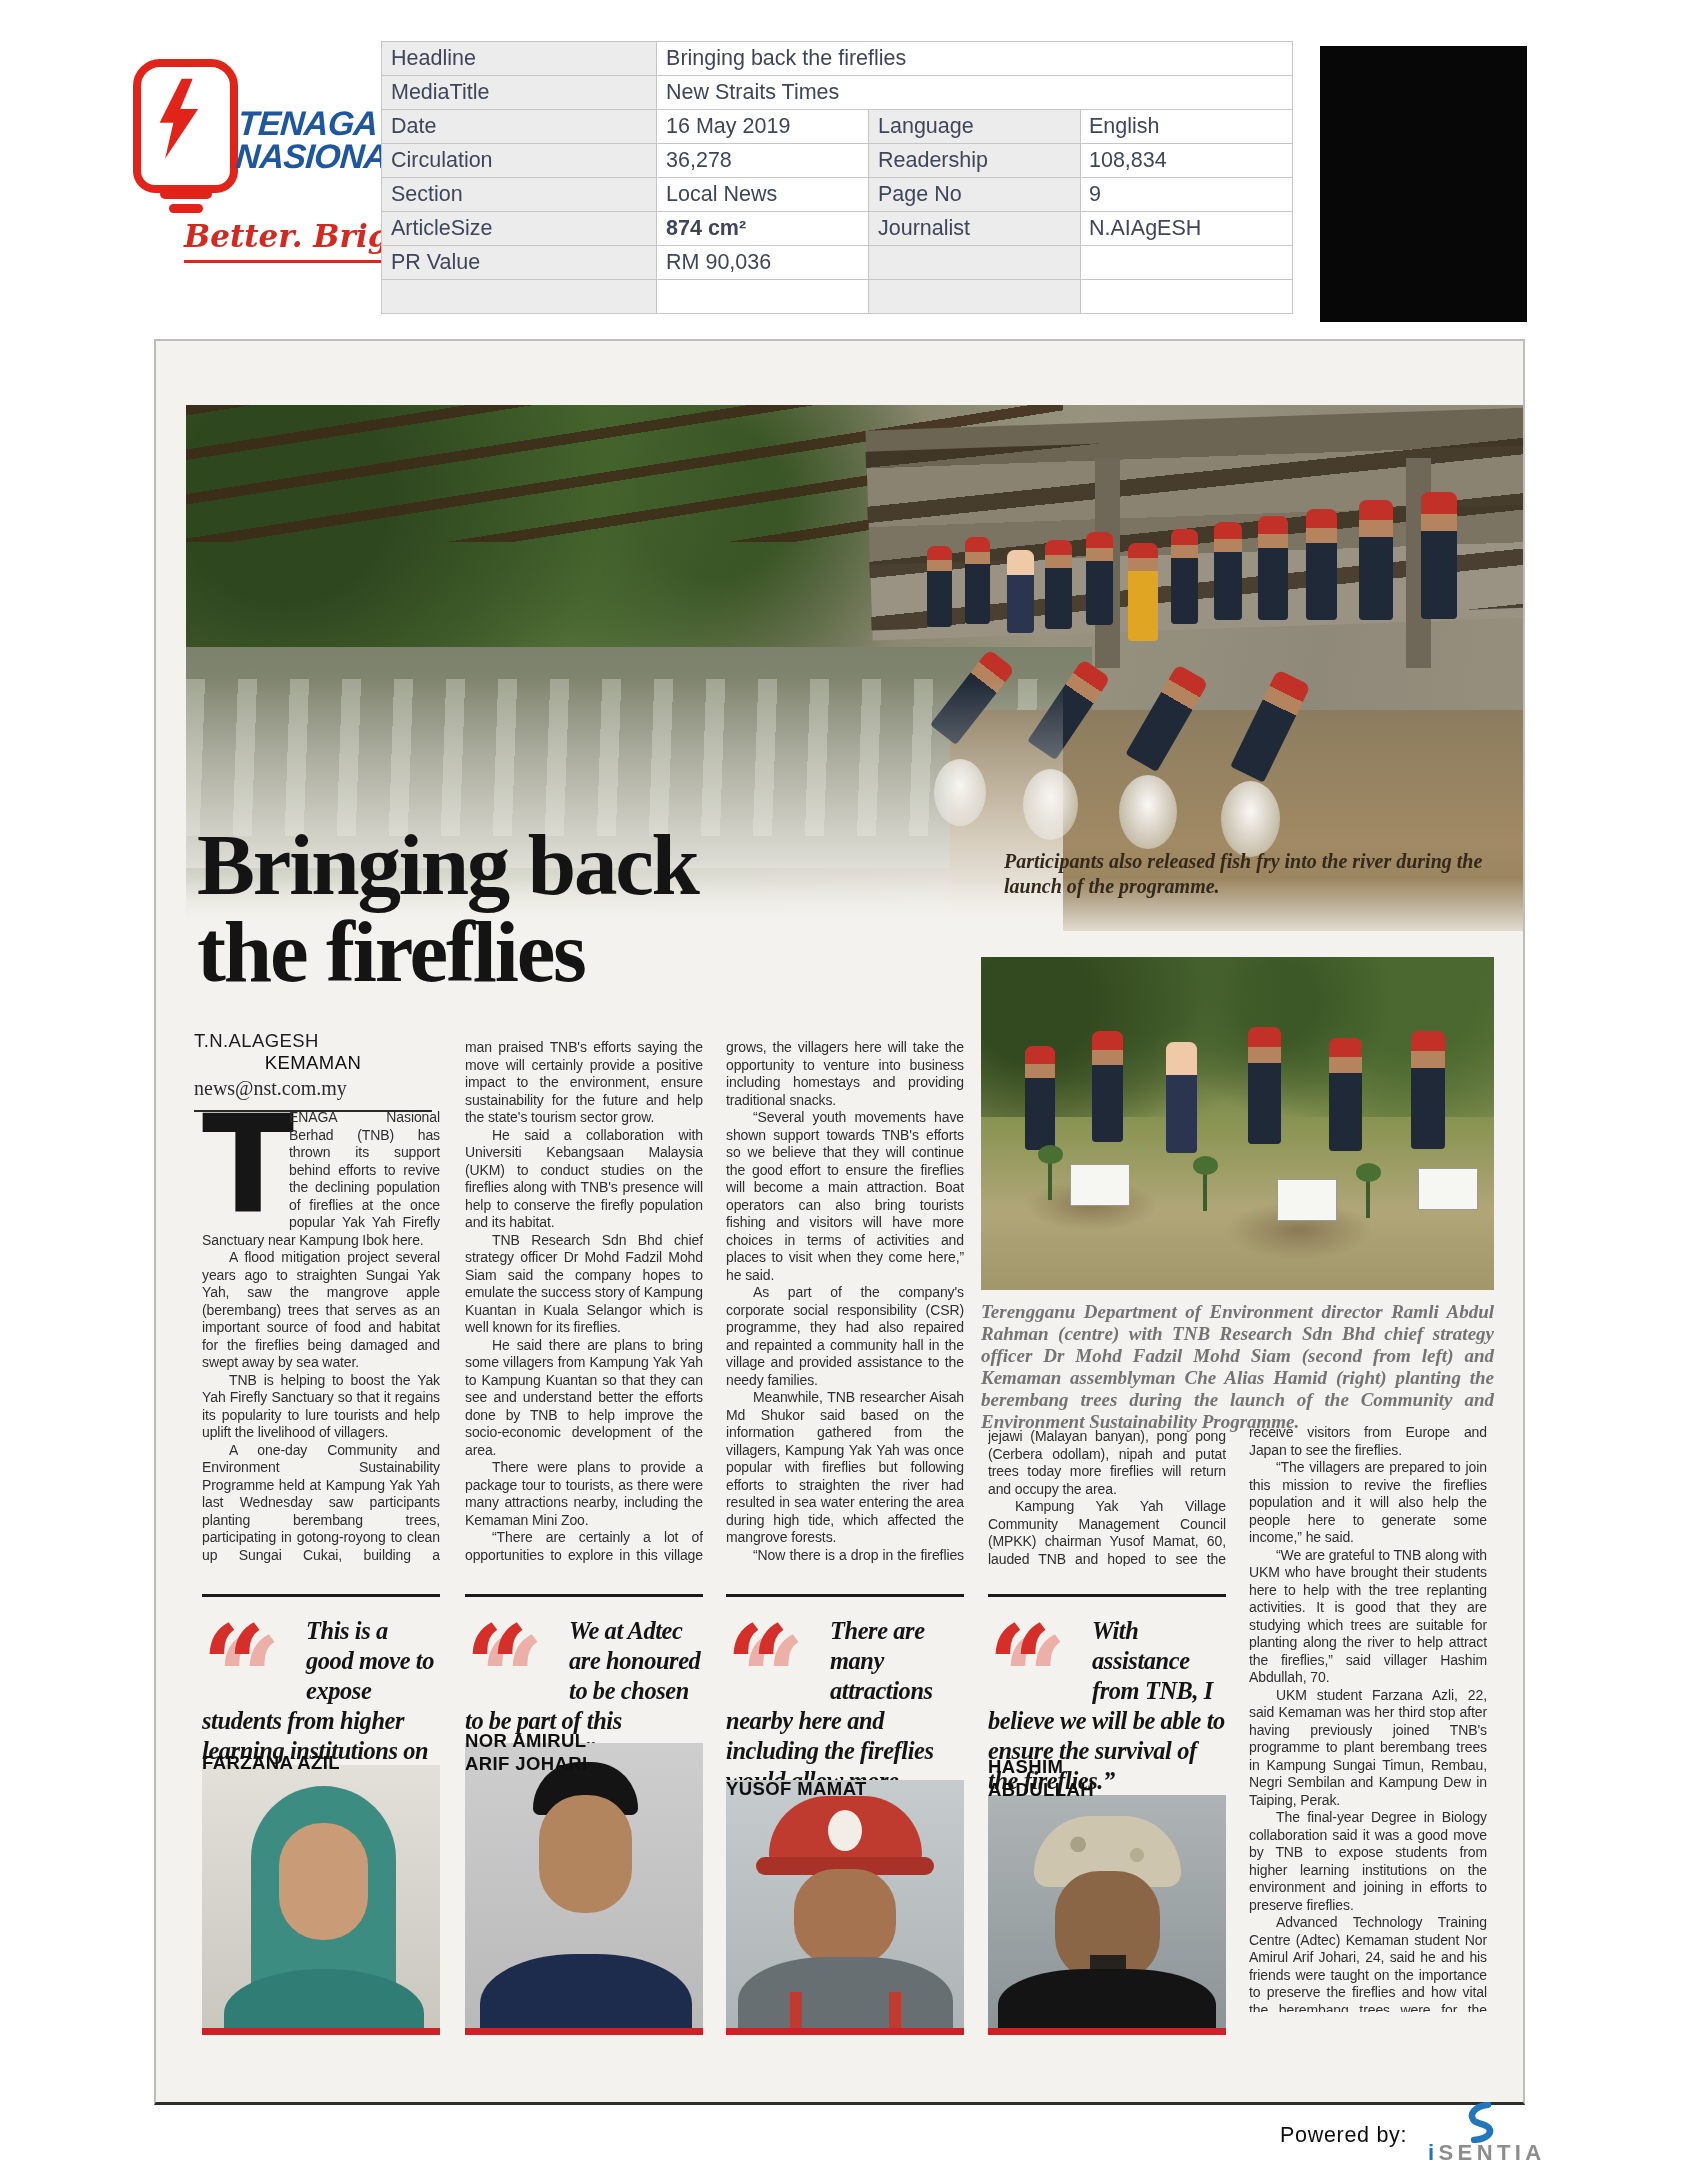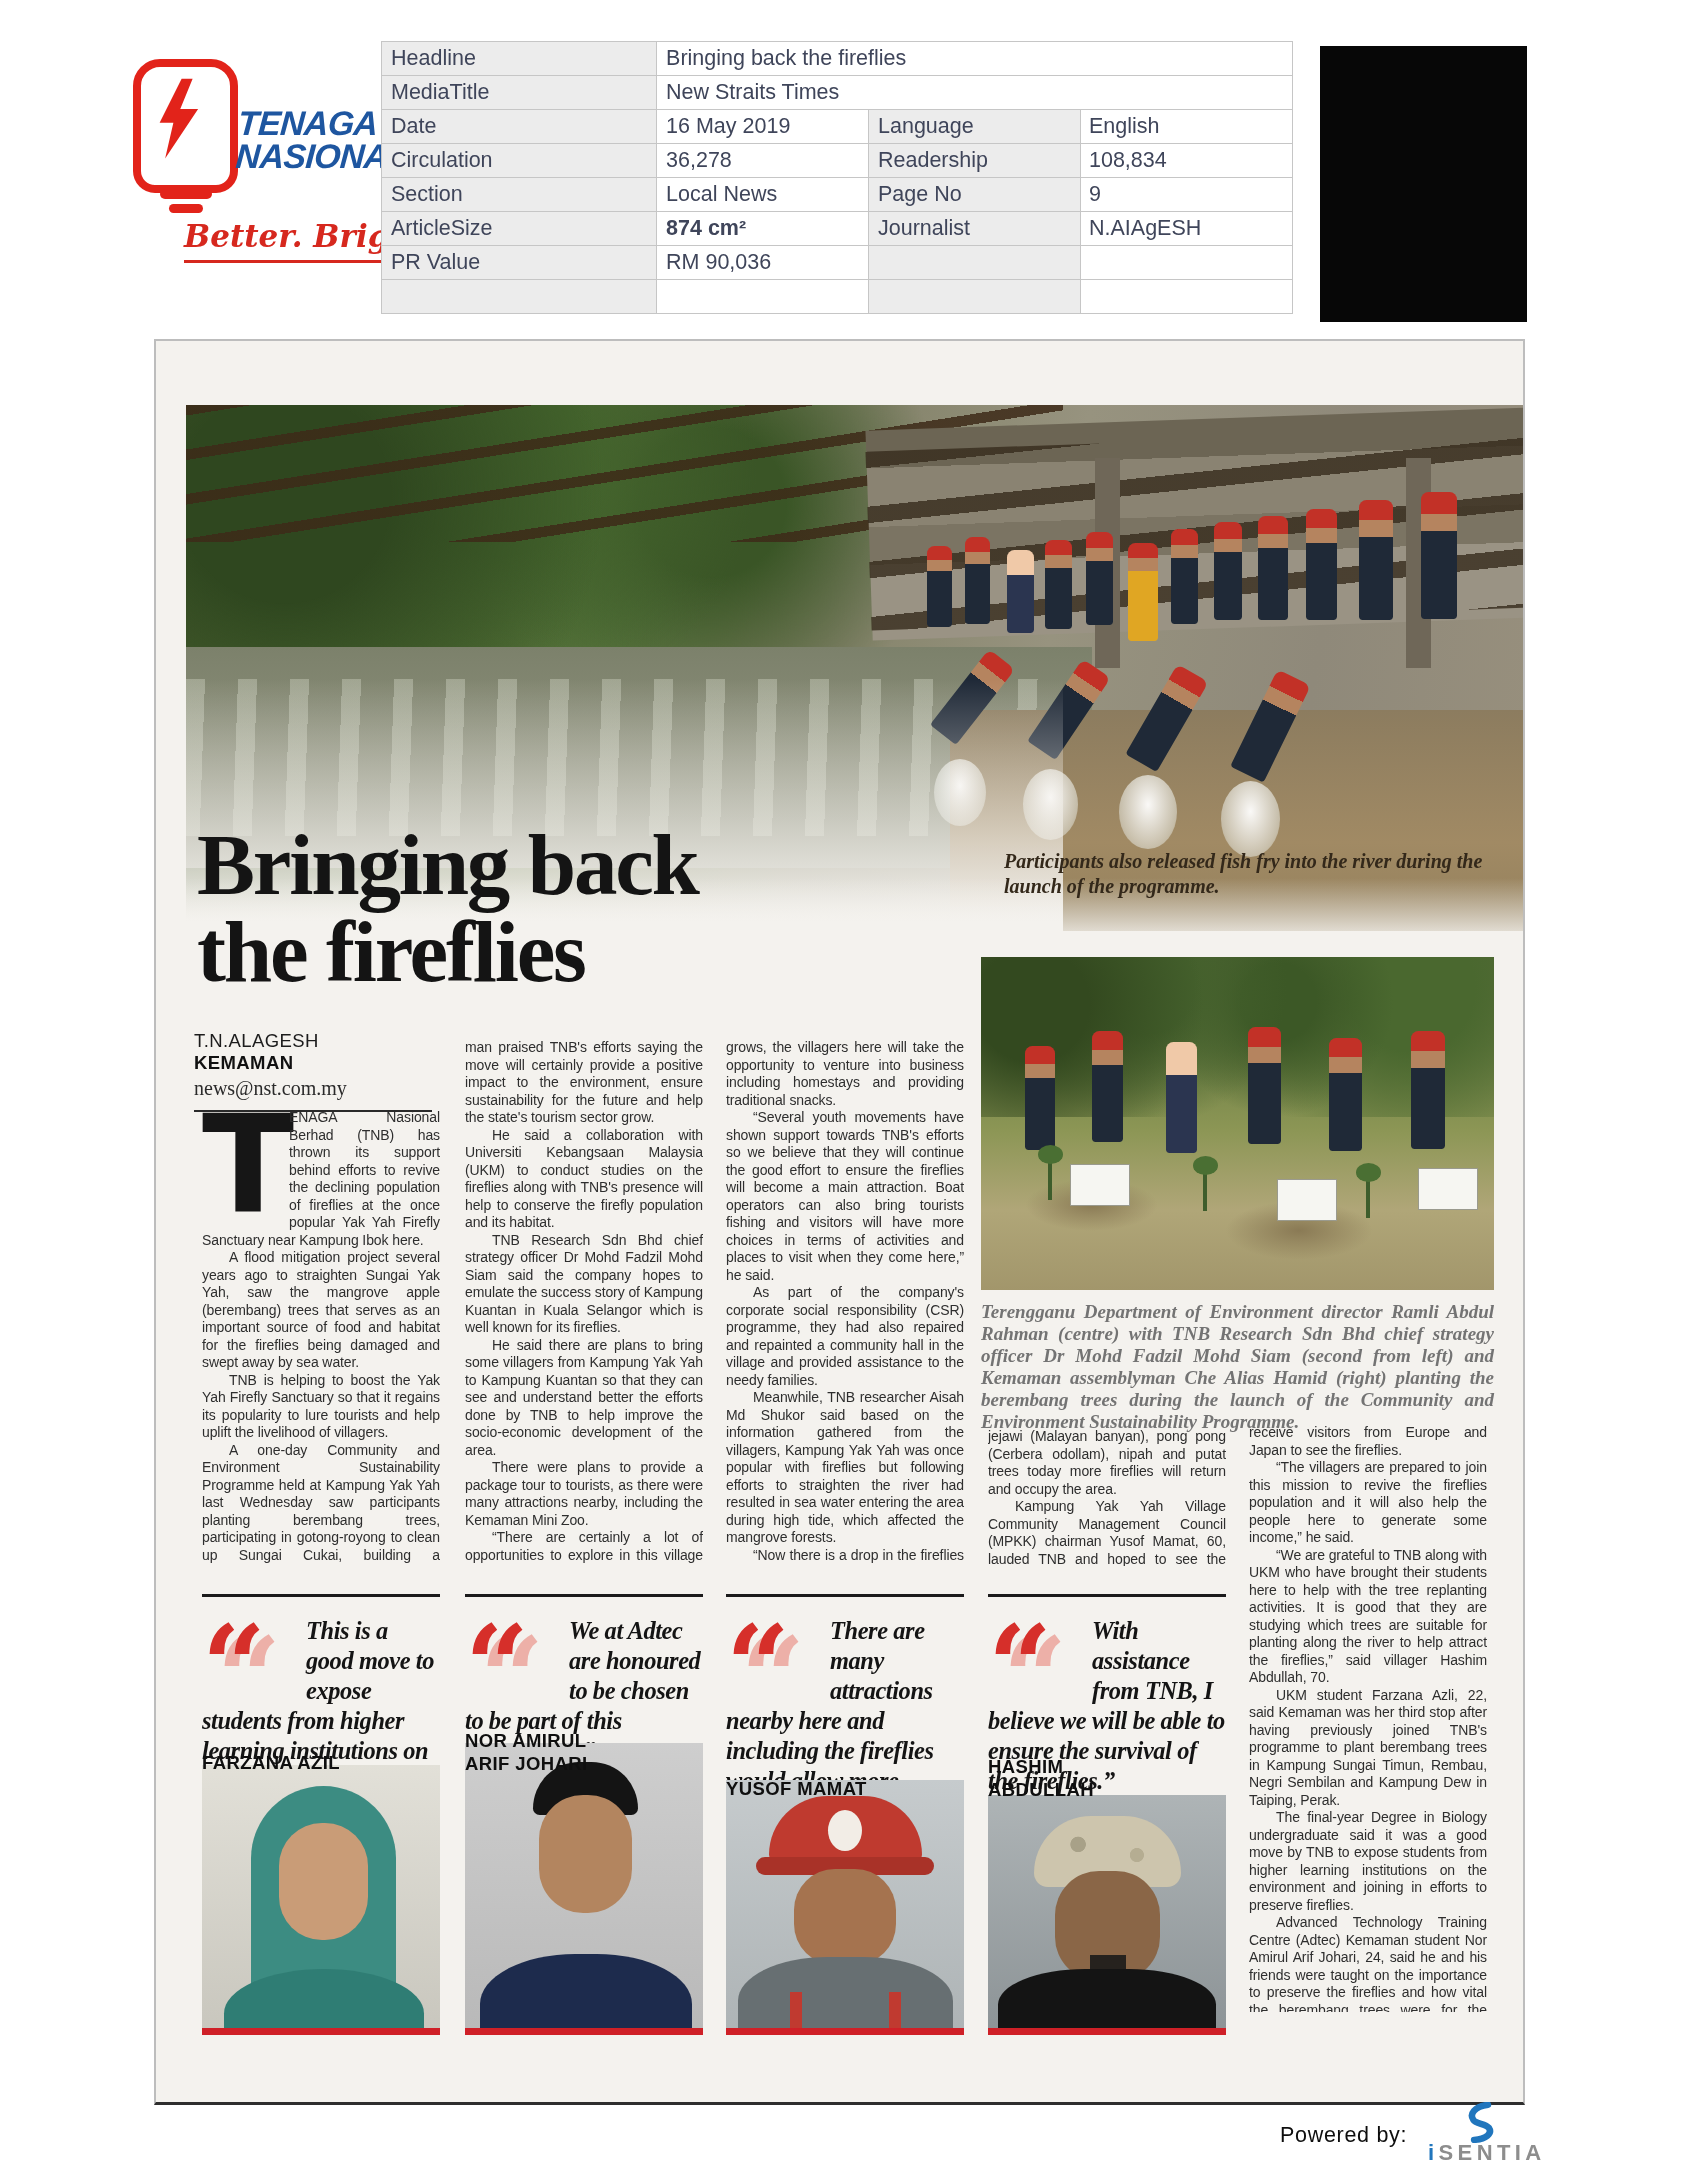--- a/index.html
+++ b/index.html
@@ -50,21 +50,21 @@
   .bag{position:absolute;background:radial-gradient(ellipse at 50% 40%,rgba(255,255,255,.95),rgba(230,232,225,.55) 70%,rgba(230,232,225,0));border-radius:50%;}
   .ph-fadeL{left:0;bottom:0;width:62%;height:48%;background:linear-gradient(180deg,rgba(244,242,238,0) 0%,rgba(244,242,238,.55) 55%,#f4f2ee 96%);}
   .ph-fadeB{left:0;bottom:0;width:100%;height:10%;background:linear-gradient(180deg,rgba(244,242,238,0),rgba(244,242,238,.8));}
   .photo-caption1{left:818px;top:444px;width:481px;font-family:"Liberation Serif",serif;font-style:italic;font-weight:bold;font-size:20px;line-height:25px;color:#33281a;}
 
   .headline{left:41px;top:480px;width:741px;font-family:"Liberation Serif",serif;font-weight:bold;font-size:87px;line-height:1.0;letter-spacing:-2.2px;color:#141414;}
 
   
   .byline{left:38px;top:689px;width:238px;border-bottom:2.2px solid #2a2a2a;padding-bottom:10.4px;}
   .byline .nm{font-size:18.5px;color:#1c1c1c;letter-spacing:0.4px;}
-  .byline .loc{font-size:18.5px;font-weight:bold;color:#111;letter-spacing:0.4px;}
+  .byline .loc{font-size:18.5px;font-weight:normal;color:#111;letter-spacing:0.4px;text-align:center;}
   .byline .em{font-family:"Liberation Serif",serif;font-size:20px;color:#2a2a2a;margin-top:3px;}
 
   
   .col{width:238px;overflow:hidden;font-size:14px;line-height:17.5px;text-align:justify;color:#2e2e2e;letter-spacing:-0.1px;}
   .col p{margin:0;}
   .col .rest p{text-indent:27px;}
   .col .cont p + p{text-indent:27px;}
   .c1{left:46px;top:768px;height:455px;}
   .c2{left:309px;top:698px;height:524px;}
   .c3{left:570px;top:698px;height:524px;}
@@ -274,21 +274,21 @@
           <p>jejawi (Malayan banyan), pong pong (Cerbera odollam), nipah and putat trees today more fireflies will return and occupy the area.</p>
           <p>Kampung Yak Yah Village Community Management Council (MPKK) chairman Yusof Mamat, 60, lauded TNB and hoped to see the return of the village to its glory days when it used to</p>
         </div>
     </div>
     <div class="abs col c5">
       <div class="cont">
           <p>receive visitors from Europe and Japan to see the fireflies.</p>
           <p>“The villagers are prepared to join this mission to revive the fireflies population and it will also help the people here to generate some income,” he said.</p>
           <p>“We are grateful to TNB along with UKM who have brought their students here to help with the tree replanting activities. It is good that they are studying which trees are suitable for planting along the river to help attract the fireflies,” said villager Hashim Abdullah, 70.</p>
           <p>UKM student Farzana Azli, 22, said Kemaman was her third stop after having previously joined TNB's programme to plant berembang trees in Kampung Sungai Timun, Rembau, Negri Sembilan and Kampung Dew in Taiping, Perak.</p>
-          <p>The final-year Degree in Biology undergraduate said it was a good move by TNB to expose students from higher learning institutions on the environment and joining in efforts to preserve fireflies.</p>
+          <p>The final-year Degree in Biology collaboration said it was a good move by TNB to expose students from higher learning institutions on the environment and joining in efforts to preserve fireflies.</p>
           <p>Advanced Technology Training Centre (Adtec) Kemaman student Nor Amirul Arif Johari, 24, said he and his friends were taught on the importance to preserve the fireflies and how vital the berembang trees were for the survival of the insects.</p>
         </div>
     </div>
 
     <div class="abs photo-plant">
       <div class="abs pl-trees"></div>
       <i class="pl-dirt" style="left:44px;top:222px;width:133px;height:52px;"></i>
       <i class="pl-dirt" style="left:244px;top:244px;width:148px;height:59px;"></i>
       <i class="person" style="left:44px;top:89px;width:30px;height:104px;"></i>
       <i class="person" style="left:111px;top:74px;width:31px;height:111px;"></i>

